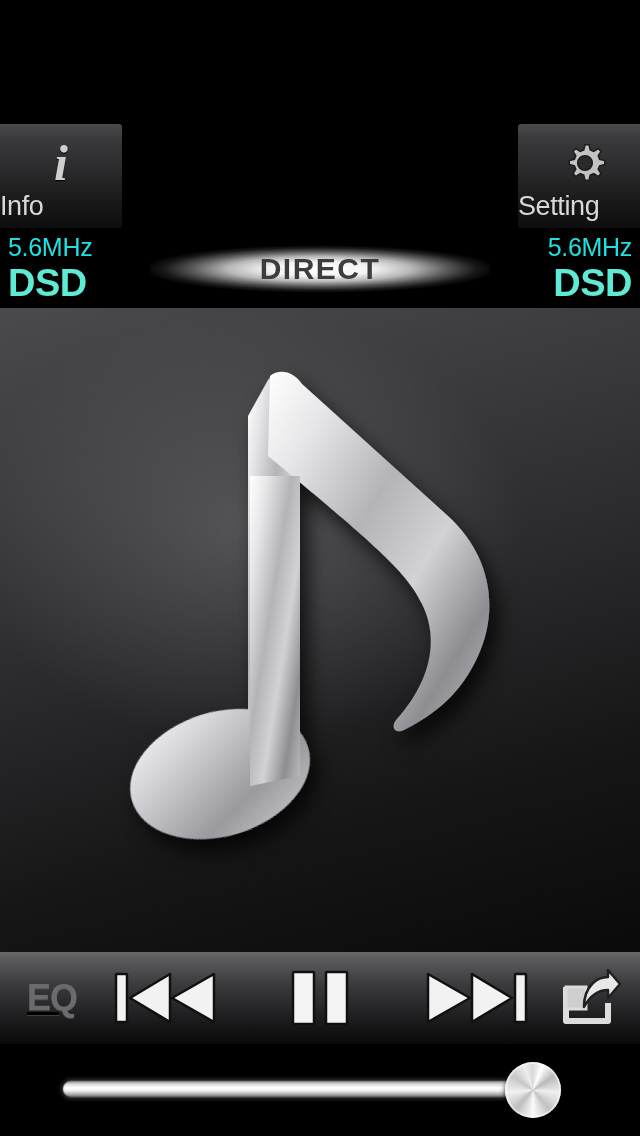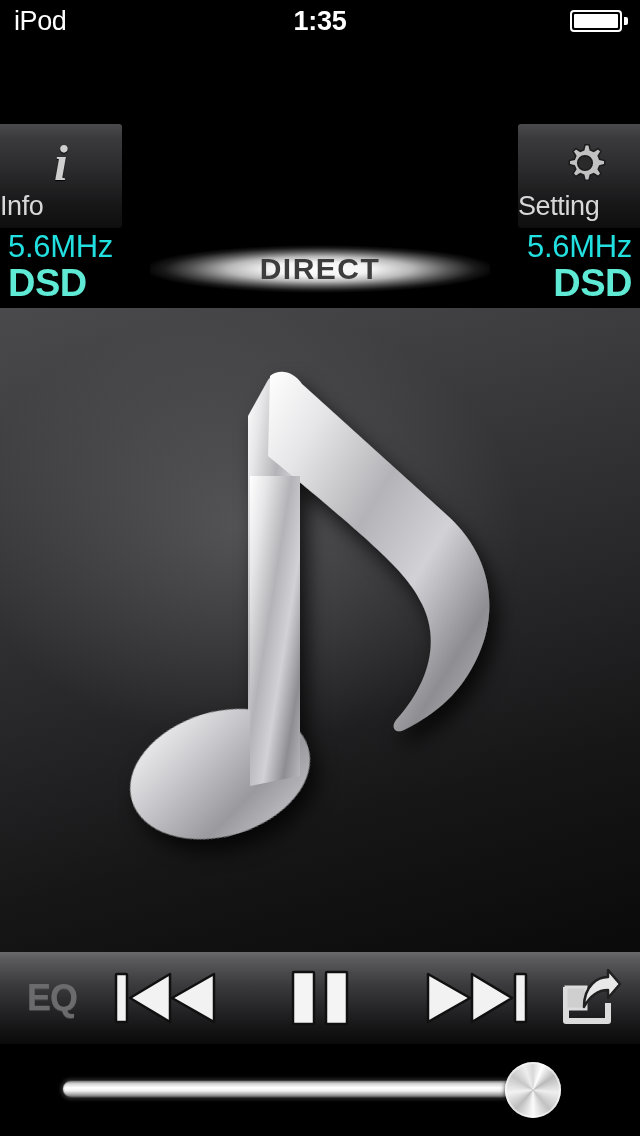--- a/index.html
+++ b/index.html
@@ -92,21 +92,21 @@
   }
   .ic-info { font-size:50px; font-weight:bold; font-style:italic;
              font-family:"Liberation Serif", serif; color:#cfcfcf;
              line-height:1; text-shadow:0 1px 1px #000; }
 
   
   .dsdrow { position:absolute; left:0; top:230px; width:640px; height:78px; background:#000; }
   .dsd-blk { position:absolute; top:2px; width:160px; }
   .dsd-left  { left:8px;  text-align:left; }
   .dsd-right { right:8px; text-align:right; }
-  .dsd-rate { color:#22e0e0; font-size:31px; letter-spacing:-0.3px; line-height:30px; }
+  .dsd-rate { color:#22e0e0; font-size:25px; letter-spacing:-0.3px; line-height:30px; }
   .dsd-name { color:#5eead4; font-size:38px; font-weight:bold; letter-spacing:-0.5px;
               line-height:42px; }
   .direct-wrap {
     position:absolute; left:150px; top:244px; width:340px; height:50px;
   }
   .direct-glow {
     position:absolute; left:0; top:0; width:340px; height:50px;
     background:radial-gradient(ellipse 52% 48% at 50% 50%,
       #ffffff 0%, #f2f2f2 30%, #b8b8b8 52%, #5a5a5a 72%, #1a1a1a 88%, #000 100%);
   }
@@ -128,20 +128,21 @@
 
   
   .controls {
     position:absolute; left:0; top:952px; width:640px; height:92px;
     background:linear-gradient(180deg,#6a6a6c 0%,#5a5a5c 8%,#3c3c3e 34%,#252527 62%,#141415 84%,#0a0a0b 100%);
   }
   .ctrl-btn {
     position:absolute; top:0; height:92px;
     display:flex; align-items:center; justify-content:center;
     cursor:pointer;
+    text-decoration:underline;
   }
   .c-eq    { left:6px;   width:92px; }
   .c-prev  { left:106px; width:118px; }
   .c-play  { left:256px; width:128px; }
   .c-next  { left:418px; width:118px; }
   .c-share { left:548px; width:86px; }
   .eq-text {
     font-size:36px; font-weight:bold; letter-spacing:-1px;
     color:#6b6b6d; text-shadow:0 1px 0 rgba(255,255,255,0.14);
   }
@@ -165,28 +166,20 @@
         #c6c6c6 304deg, #ededed 340deg, #d8d8d8 360deg);
     box-shadow:0 2px 5px rgba(0,0,0,0.85), inset 0 0 0 2px rgba(255,255,255,0.5);
     cursor:pointer;
   }
 </style>
 </head>
 <body>
 
 <div id="app">
 
-  <div class="statusbar">
-    <div class="sb-carrier">iPod</div>
-    <div class="sb-time">1:35</div>
-    <div class="sb-batt">
-      <div class="sb-batt-fill"></div>
-    </div>
-    <div class="sb-batt-nub"></div>
-  </div>
 
 
   <div class="toolbar">
 
     <div class="tb-btn tb-info">
       <div class="tb-icon">
         <span class="ic-info">i</span>
       </div>
       <div class="tb-label">Info</div>
     </div>

